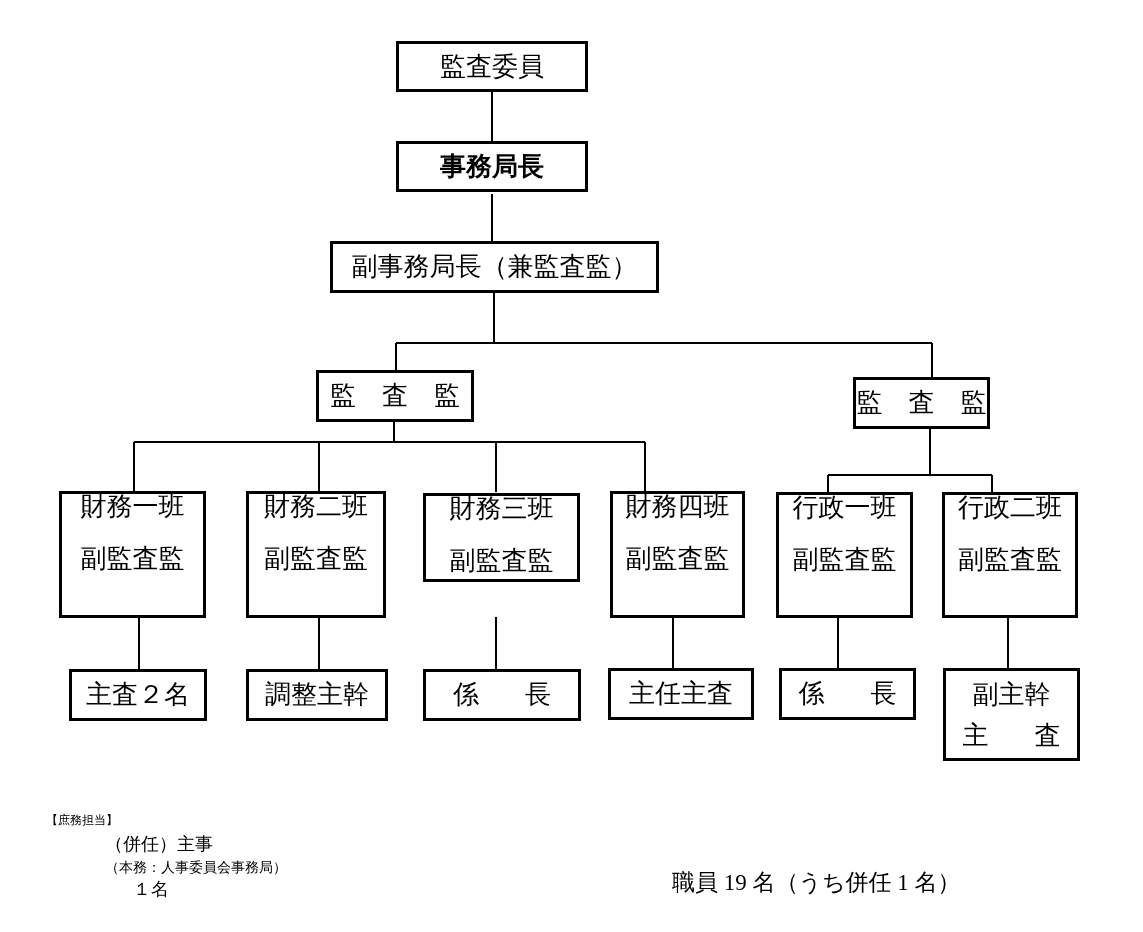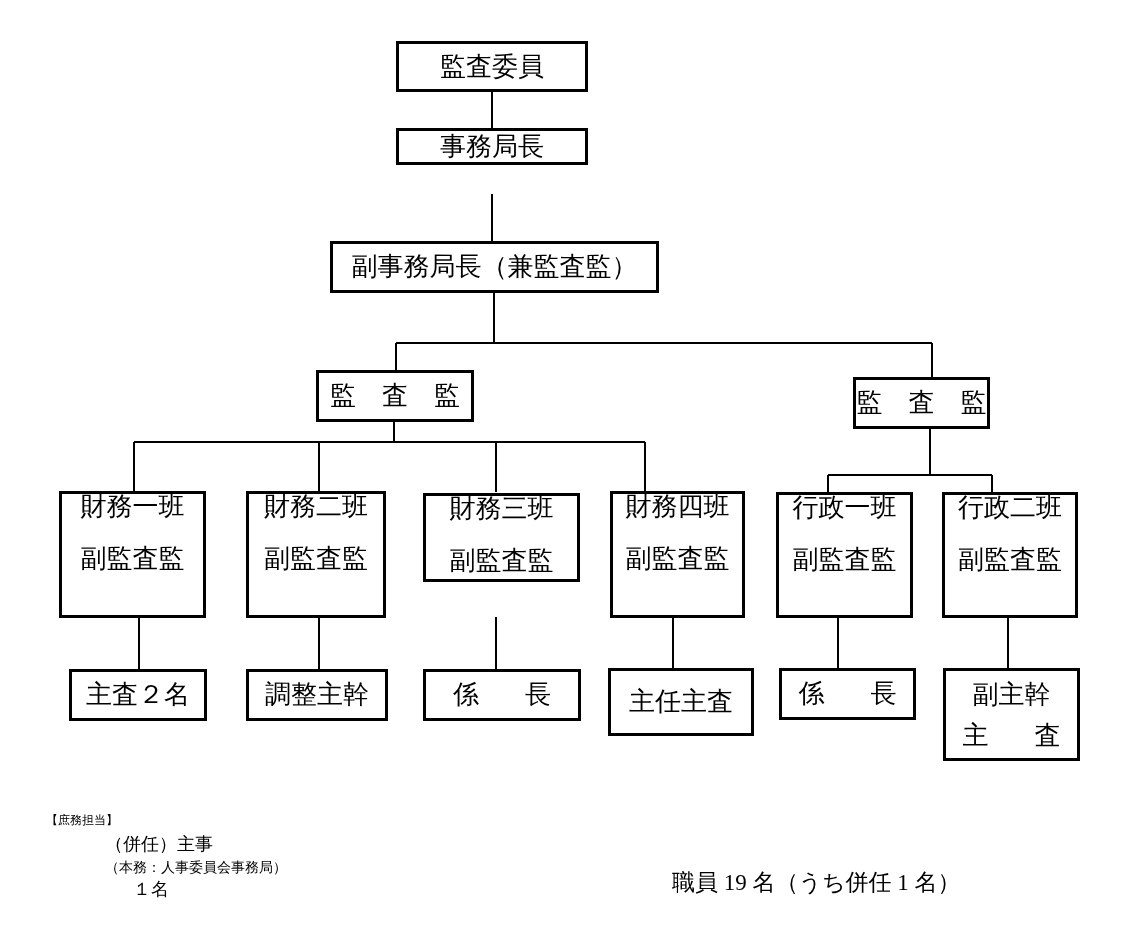--- a/index.html
+++ b/index.html
@@ -70,21 +70,21 @@
     <line x1="496" y1="617" x2="496" y2="670"></line>
     <line x1="673" y1="617" x2="673" y2="669"></line>
     <line x1="838" y1="617" x2="838" y2="669"></line>
     <line x1="1008" y1="617" x2="1008" y2="669"></line>
   </svg>
 
   <div class="box" style="left:396px;top:41px;width:192px;height:51px;">
     <span>監査委員</span>
   </div>
 
-  <div class="box" style="left:396px;top:128px;width:192px;height:37px;">
+  <div class="box" style="left:396px;top:141px;width:192px;height:51px;font-weight:bold;">
     <span>事務局長</span>
   </div>
 
   <div class="box" style="left:330px;top:241px;width:329px;height:52px;">
     <span>副事務局長（兼監査監）</span>
   </div>
 
   <div class="box" style="left:316px;top:370px;width:158px;height:52px;">
     <span>監　査　監</span>
   </div>
@@ -128,21 +128,21 @@
   </div>
 
   <div class="box" style="left:246px;top:669px;width:142px;height:52px;">
     <span>調整主幹</span>
   </div>
 
   <div class="box" style="left:423px;top:669px;width:158px;height:52px;">
     <span class="spread">係　長</span>
   </div>
 
-  <div class="box" style="left:608px;top:668px;width:146px;height:68px;justify-content:center;">
+  <div class="box" style="left:608px;top:668px;width:146px;height:52px;justify-content:center;">
     <span>主任主査</span>
   </div>
 
   <div class="box" style="left:779px;top:668px;width:137px;height:52px;">
     <span class="spread">係　長</span>
   </div>
 
   <div class="box two short" style="left:943px;top:668px;width:137px;height:93px;">
     <span>副主幹</span>
     <span class="spread">主　査</span>

